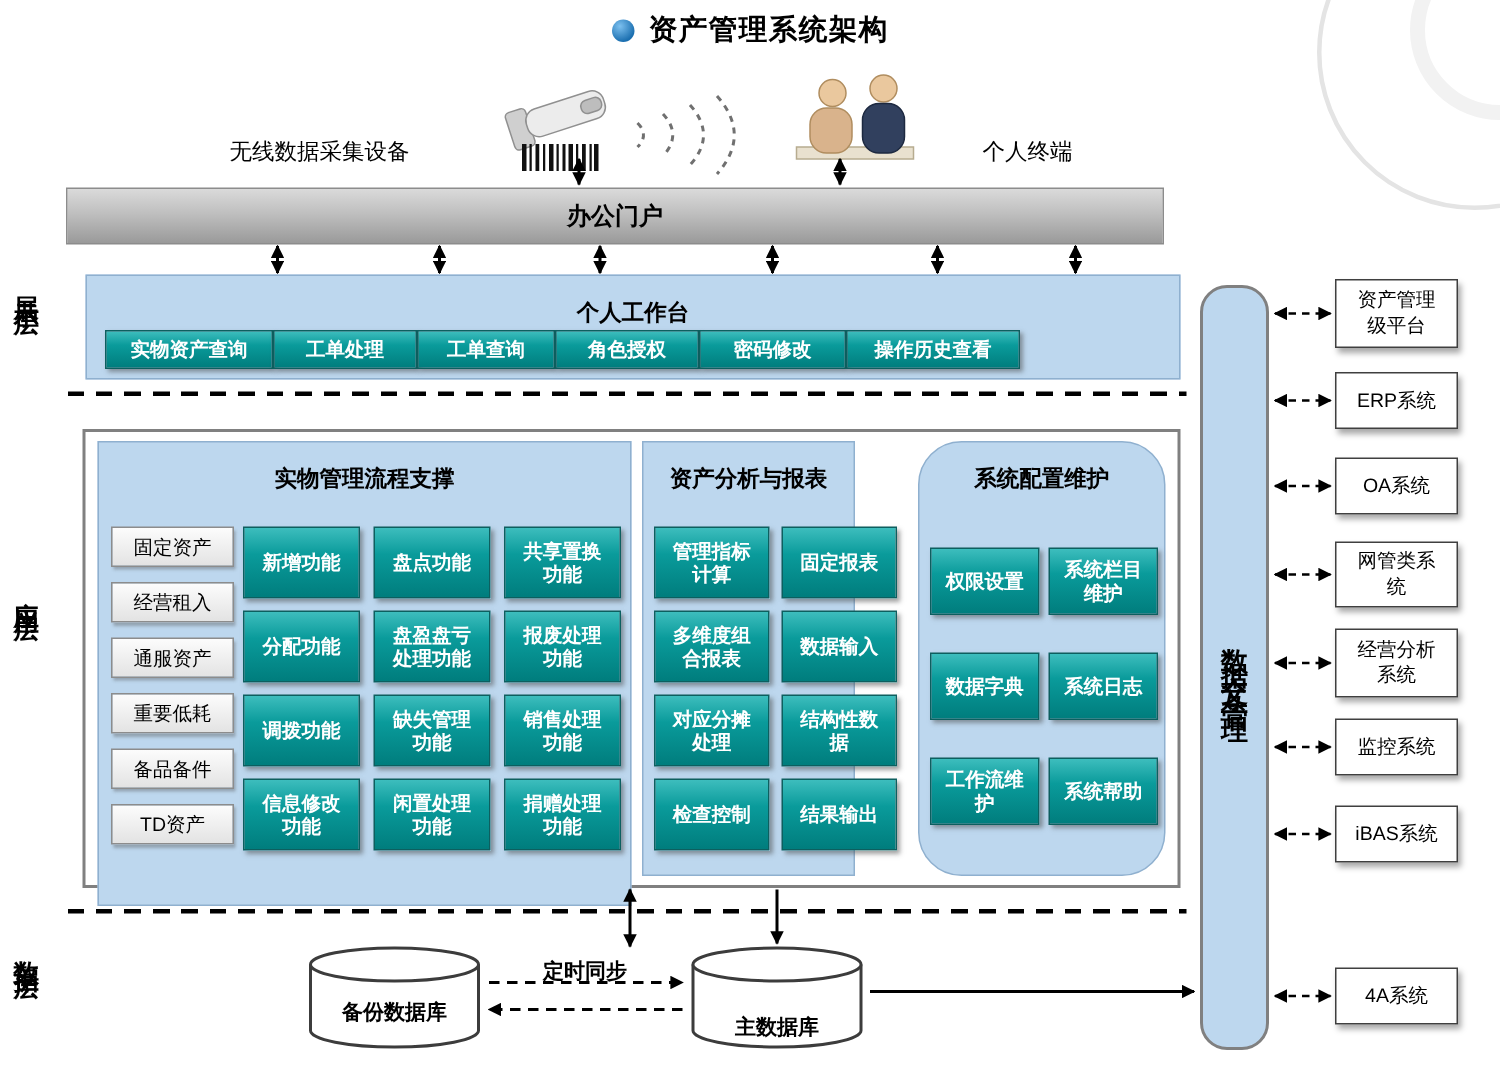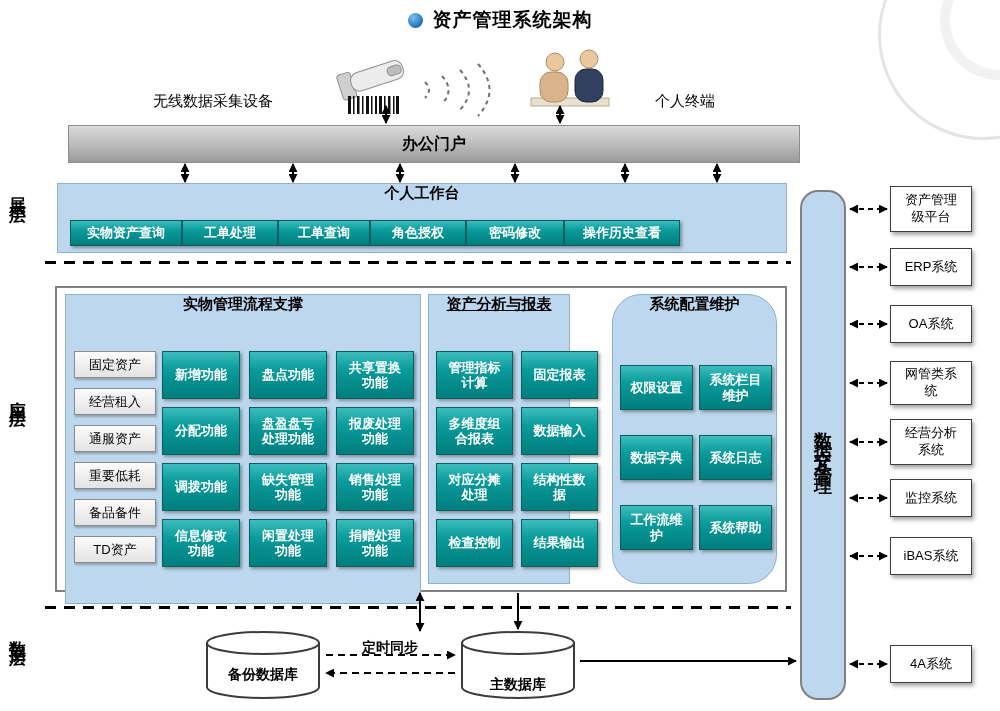--- a/index.html
+++ b/index.html
@@ -13,43 +13,43 @@
   .deco-ring2 { position:absolute; left:940px; top:-40px; width:120px; height:120px;
                 border:10px solid #f2f2f2; border-radius:50%; }
 
   .title { left:0; right:0; top:7px; text-align:center; font-size:19px; font-weight:bold; letter-spacing:1px; }
   .title .bullet { display:inline-block; width:15px; height:15px; border-radius:50%;
                    background:radial-gradient(circle at 35% 30%, #7cc0ef, #1b6fb0 72%);
                    margin-right:10px; vertical-align:-2px; }
 
   .dev-label { font-size:15px; }
 
-  .portal { left:68px; top:125px; width:732px; height:38px;
+  .portal { left:44px; top:125px; width:732px; height:38px;
             background:linear-gradient(180deg,#dadada 0%,#bfbfbf 45%,#9a9a9a 100%);
             border:1px solid #8c8c8c; display:flex; align-items:center; justify-content:center;
             font-size:16px; font-weight:bold;text-align:right; }
 
   .workbench { left:57px; top:183px; width:730px; height:70px;
                background:#bdd7ee; border:1px solid #8fb0cf; }
-  .panel-title { text-align:center; font-size:15px; font-weight:bold; padding-top:0; }
+  .panel-title { text-align:center; font-size:15px; font-weight:bold; padding-top:15px; }
   .wb-row { position:absolute; left:12px; right:12px; top:36px; height:26px;
             display:flex; justify-content:flex-start; }
 
   .teal-btn { background:linear-gradient(180deg,#3dbdbd 0%,#0a9b9b 38%,#007d7d 100%);
               border:1px solid #0d5f5f; color:#fff; font-weight:bold; font-size:13px;
               display:flex; align-items:center; justify-content:center; text-align:center;
               line-height:1.18; box-shadow:2px 2px 3px rgba(70,70,70,.5); padding:1px 8px; }
 
   .dash-sep { height:3px; background:repeating-linear-gradient(90deg,#000 0 11px,transparent 11px 19px); }
 
   .app-box { left:55px; top:286px; width:732px; height:306px; background:#fff; border:2px solid #808080; }
 
   .panel { position:absolute; background:#bdd7ee; border:1px solid #8fb0cf; }
   .panel-physical { left:65px;  top:294px; width:356px; height:310px; }
-  .panel-analysis { left:428px; top:294px; width:142px; height:290px;text-decoration:underline; }
+  .panel-analysis { left:428px; top:294px; width:142px; height:290px; }
   .panel-config   { left:612px; top:294px; width:165px; height:290px;border-radius:29px; }
 
   .cat-col { position:absolute; left:8px; top:56px; width:82px; display:flex; flex-direction:column; gap:10px; }
   .cat-box { height:27px; background:linear-gradient(180deg,#fcfcfc,#e3e3e3); border:1px solid #8c8c8c;
              display:flex; align-items:center; justify-content:center; font-size:13px;
              box-shadow:1px 2px 2px rgba(80,80,80,.4); }
 
   .fn-grid { position:absolute; display:grid; }
   .grid-phys { left:96px; top:56px; grid-template-columns:repeat(3,78px); grid-auto-rows:48px; gap:8px 9px;border-radius:26px; }
   .grid-ana  { left:7px;  top:56px; grid-template-columns:repeat(2,77px); grid-auto-rows:48px; gap:8px 8px; }

